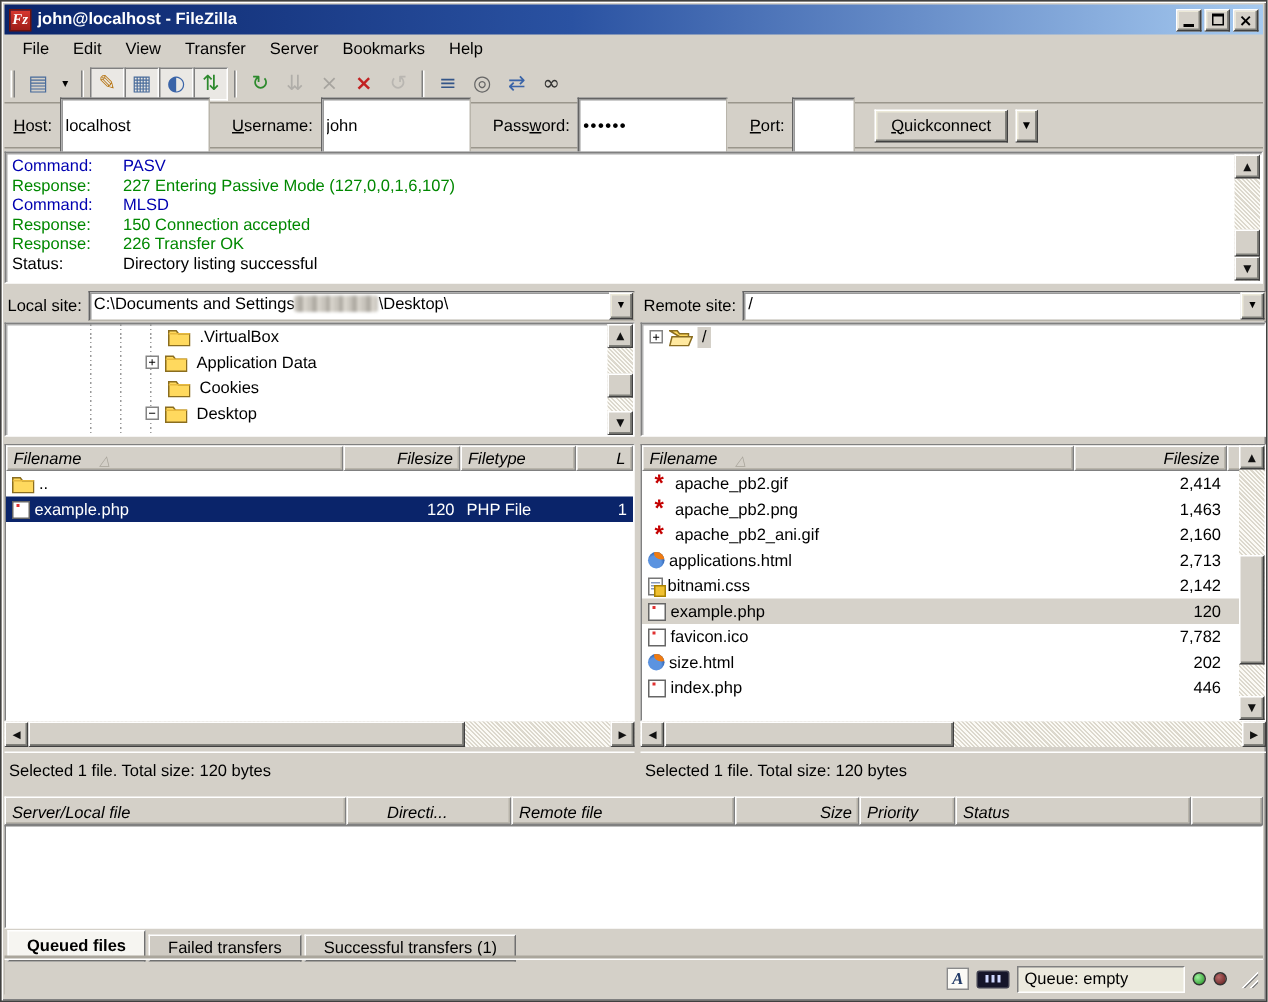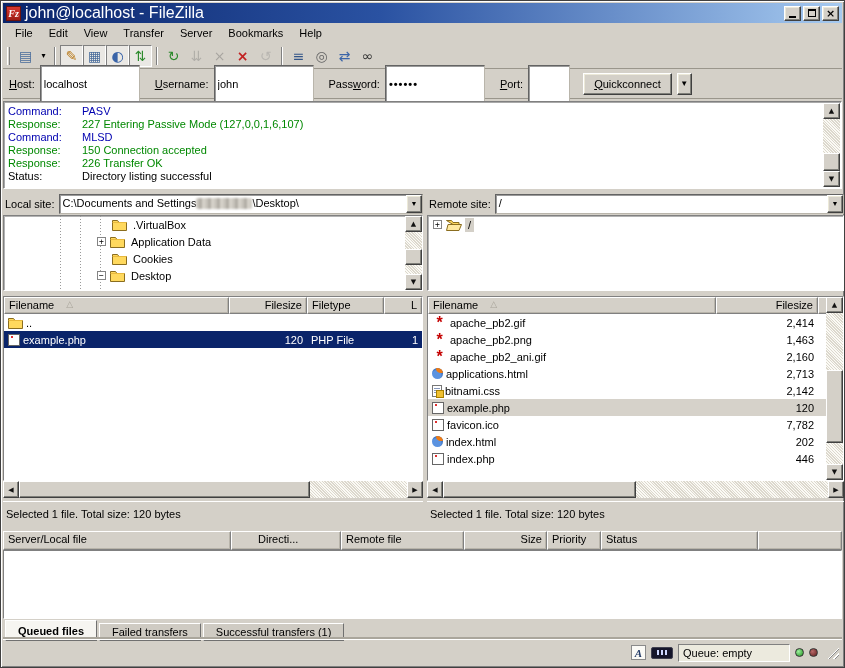--- a/index.html
+++ b/index.html
@@ -17,21 +17,21 @@
             box-shadow: inset 1px 1px 0 rgba(64,64,64,.45); }
 
   
   .titlebar { position: absolute; left: 2px; top: 2px; right: 2px; height: 20px;
               display: flex; align-items: center; gap: 4px; padding: 0 3px;
               background: linear-gradient(90deg, #0A246A 0%, #2a52a2 45%, #A6CAF0 100%); color: #fff; }
   .fz-logo { width: 15px; height: 15px; flex: none;
              background: linear-gradient(#d8372f, #9e1d17); border: 1px solid #6b120e;
              color: #fff; font: italic bold 10px "Liberation Serif", serif;
              display: flex; align-items: center; justify-content: center; }
-  .title-text { font-weight: normal; font-size: 16px; white-space: nowrap; }
+  .title-text { font-weight: bold; font-size: 11px; white-space: nowrap; }
   .win-btns { margin-left: auto; display: flex; gap: 2px; }
   .win-btn { width: 17px; height: 15px; display: flex; align-items: center; justify-content: center; color:#000; }
   .glyph-min { width: 7px; height: 2px; background: #000; margin-top: 8px; }
   .glyph-max { width: 8px; height: 8px; border: 1px solid #000; border-top: 2px solid #000; }
   .glyph-close { font: bold 11px "DejaVu Sans", sans-serif; line-height: 1; }
 
   
   .menubar { position: absolute; left: 2px; top: 22px; right: 2px; height: 20px;
              display: flex; align-items: center; padding-left: 4px; }
   .menu-item { padding: 3px 8px; white-space: nowrap; }
@@ -119,21 +119,21 @@
   .guide { position: absolute; top: 0; bottom: 0; width: 1px; z-index: 0;
            background-image: repeating-linear-gradient(180deg, #9a9a9a 0 1px, transparent 1px 3px); }
   #local-tree .vsb { position: absolute; right: 0; top: 0; bottom: 0; z-index: 2; }
 
   .list-box { position: absolute; top: 103px; left: 0; right: 0; height: 185px; background: #fff;
               border: 1px solid; border-color: #808080 #fff #fff #808080; }
   .list-header { display: flex; height: 17px; }
   .hcell { flex: none; background: #D4D0C8; border: 1px solid;
            border-color: #fff #808080 #808080 #fff; box-shadow: inset -1px -1px 0 #b8b4aa;
            padding: 1px 4px; white-space: nowrap; overflow: hidden;
-           display: flex; align-items: flex-start; }
+           display: flex; align-items: flex-end; font-style: italic; }
   .hcell.right { justify-content: flex-end; }
   .hcell.fill { flex: 1; }
   .sort-asc { color: #a8a49a; font-size: 9px; margin-left: 12px; }
   .list-rows { position: absolute; top: 17px; bottom: 0; left: 0; right: 0; overflow: hidden; }
   .lrow { display: flex; height: 17px; align-items: center; }
   .lrow.sel-active { background: #0A246A; color: #fff; }
   .lrow.sel-inactive { background: #d6d2ca; }
   .cell { flex: none; padding: 0 4px; white-space: nowrap; overflow: hidden;
           display: flex; align-items: center; gap: 3px; height: 17px; }
   .cell.right { justify-content: flex-end; }
@@ -534,21 +534,21 @@
                 <span class="wbar"></span>
                 <span class="wbody"></span>
               </span>
               <span>favicon.ico</span>
             </div>
             <div class="cell right" style="width: 102px;">7,782</div>
           </div>
           <div class="lrow">
             <div class="cell" style="width: 288px;">
               <span class="ic ic-firefox"></span>
-              <span>index.html</span>
+              <span>size.html</span>
             </div>
             <div class="cell right" style="width: 102px;">202</div>
           </div>
           <div class="lrow">
             <div class="cell" style="width: 288px;">
               <span class="ic ic-php">
                 <span class="wbar"></span>
                 <span class="wbody"></span>
               </span>
               <span>index.php</span>
@@ -578,23 +578,23 @@
       <div class="sb-btn">
           <span>▶</span>
         </div>
     </div>
     <div class="pane-status">Selected 1 file. Total size: 120 bytes</div>
   </div>
 
   <div class="queue-header" id="queue-header">
       <div class="hcell" style="width: 228px;">Server/Local file</div>
       <div class="hcell" style="width: 110px; padding-left: 26px;">Directi...</div>
-      <div class="hcell" style="width: 123px;">Remote file</div>
+      <div class="hcell" style="width: 149px;">Remote file</div>
       <div class="hcell right" style="width: 83px;">Size</div>
-      <div class="hcell" style="width: 54px;">Priority</div>
+      <div class="hcell" style="width: 64px;">Priority</div>
       <div class="hcell" style="width: 157px;">Status</div>
       <div class="hcell fill"></div>
     </div>
   <div class="queue-body"></div>
   <div class="tabs" id="tabs">
       <div class="tab active">Queued files</div>
       <div class="tab">Failed transfers</div>
       <div class="tab">Successful transfers (1)</div>
     </div>
 

